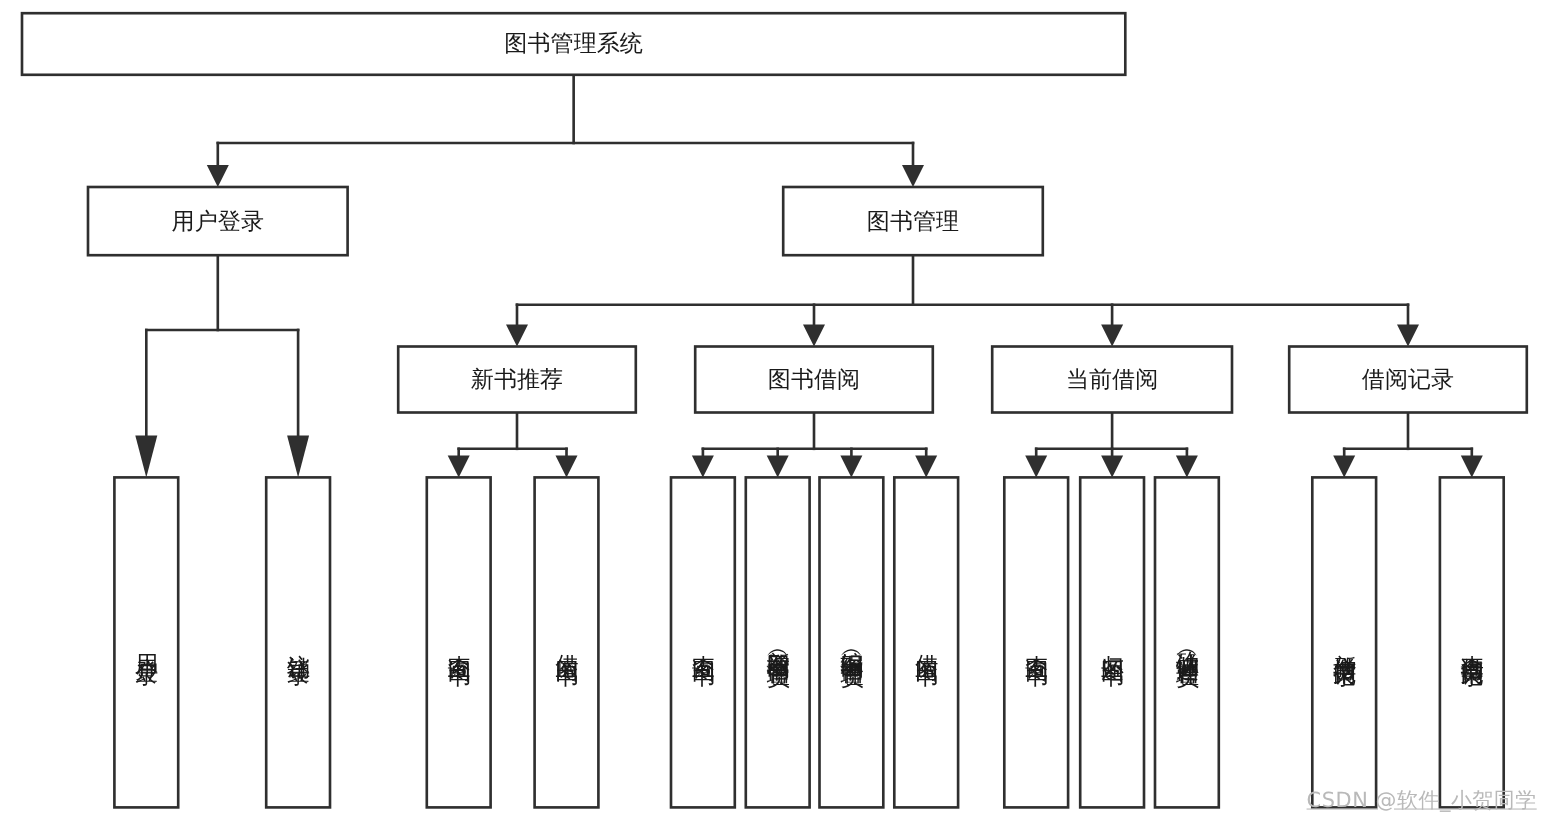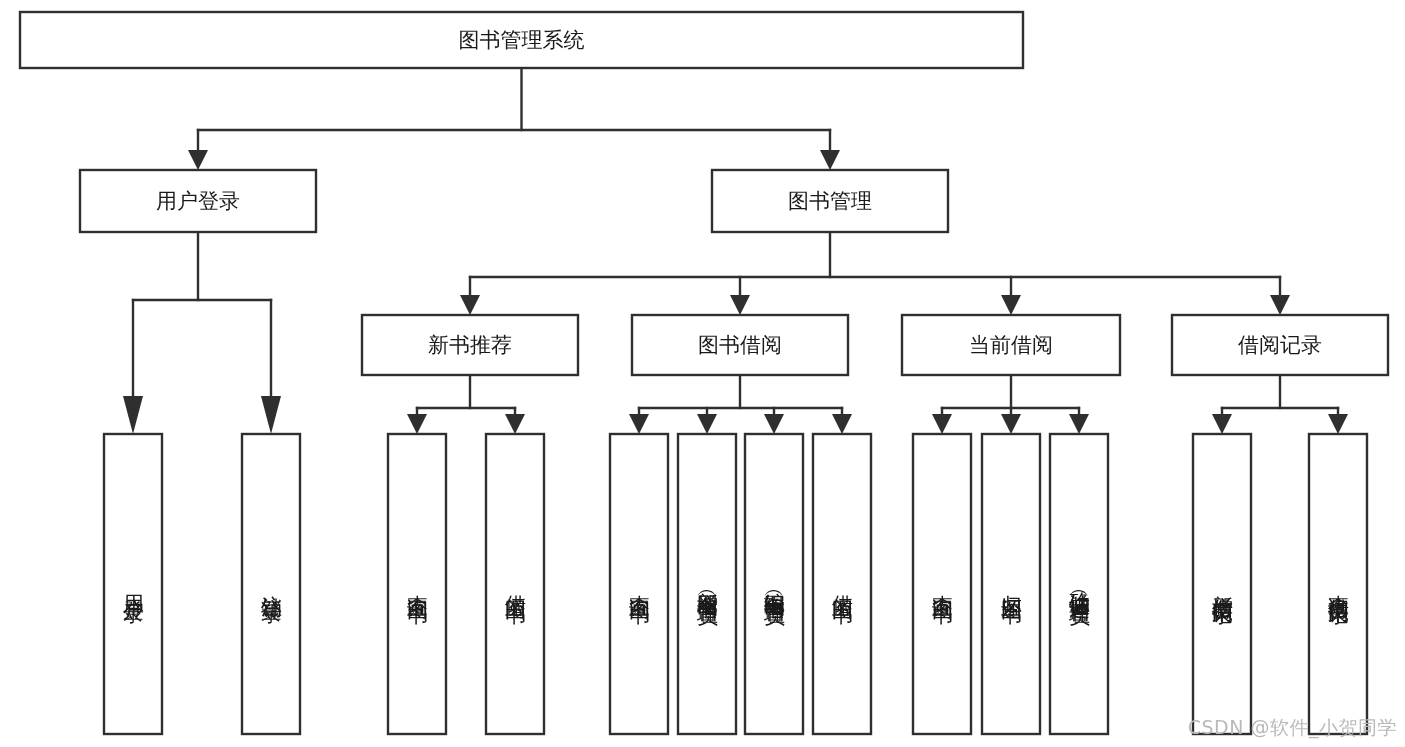--- a/index.html
+++ b/index.html
@@ -64,20 +64,21 @@
   }
   .watermark {
     position: absolute;
     right: 8px;
     bottom: 6px;
     font-family: "DejaVu Sans", "Liberation Sans", sans-serif;
     font-size: 19px;
     color: #b9b9b9;
     letter-spacing: 0.5px;
     white-space: nowrap;
+    text-decoration: underline;
   }
 </style>
 </head>
 <body>
 
 <div id="diagram-root">
 
   <svg id="flow" viewBox="0 0 1405 747">
 
     <g>

